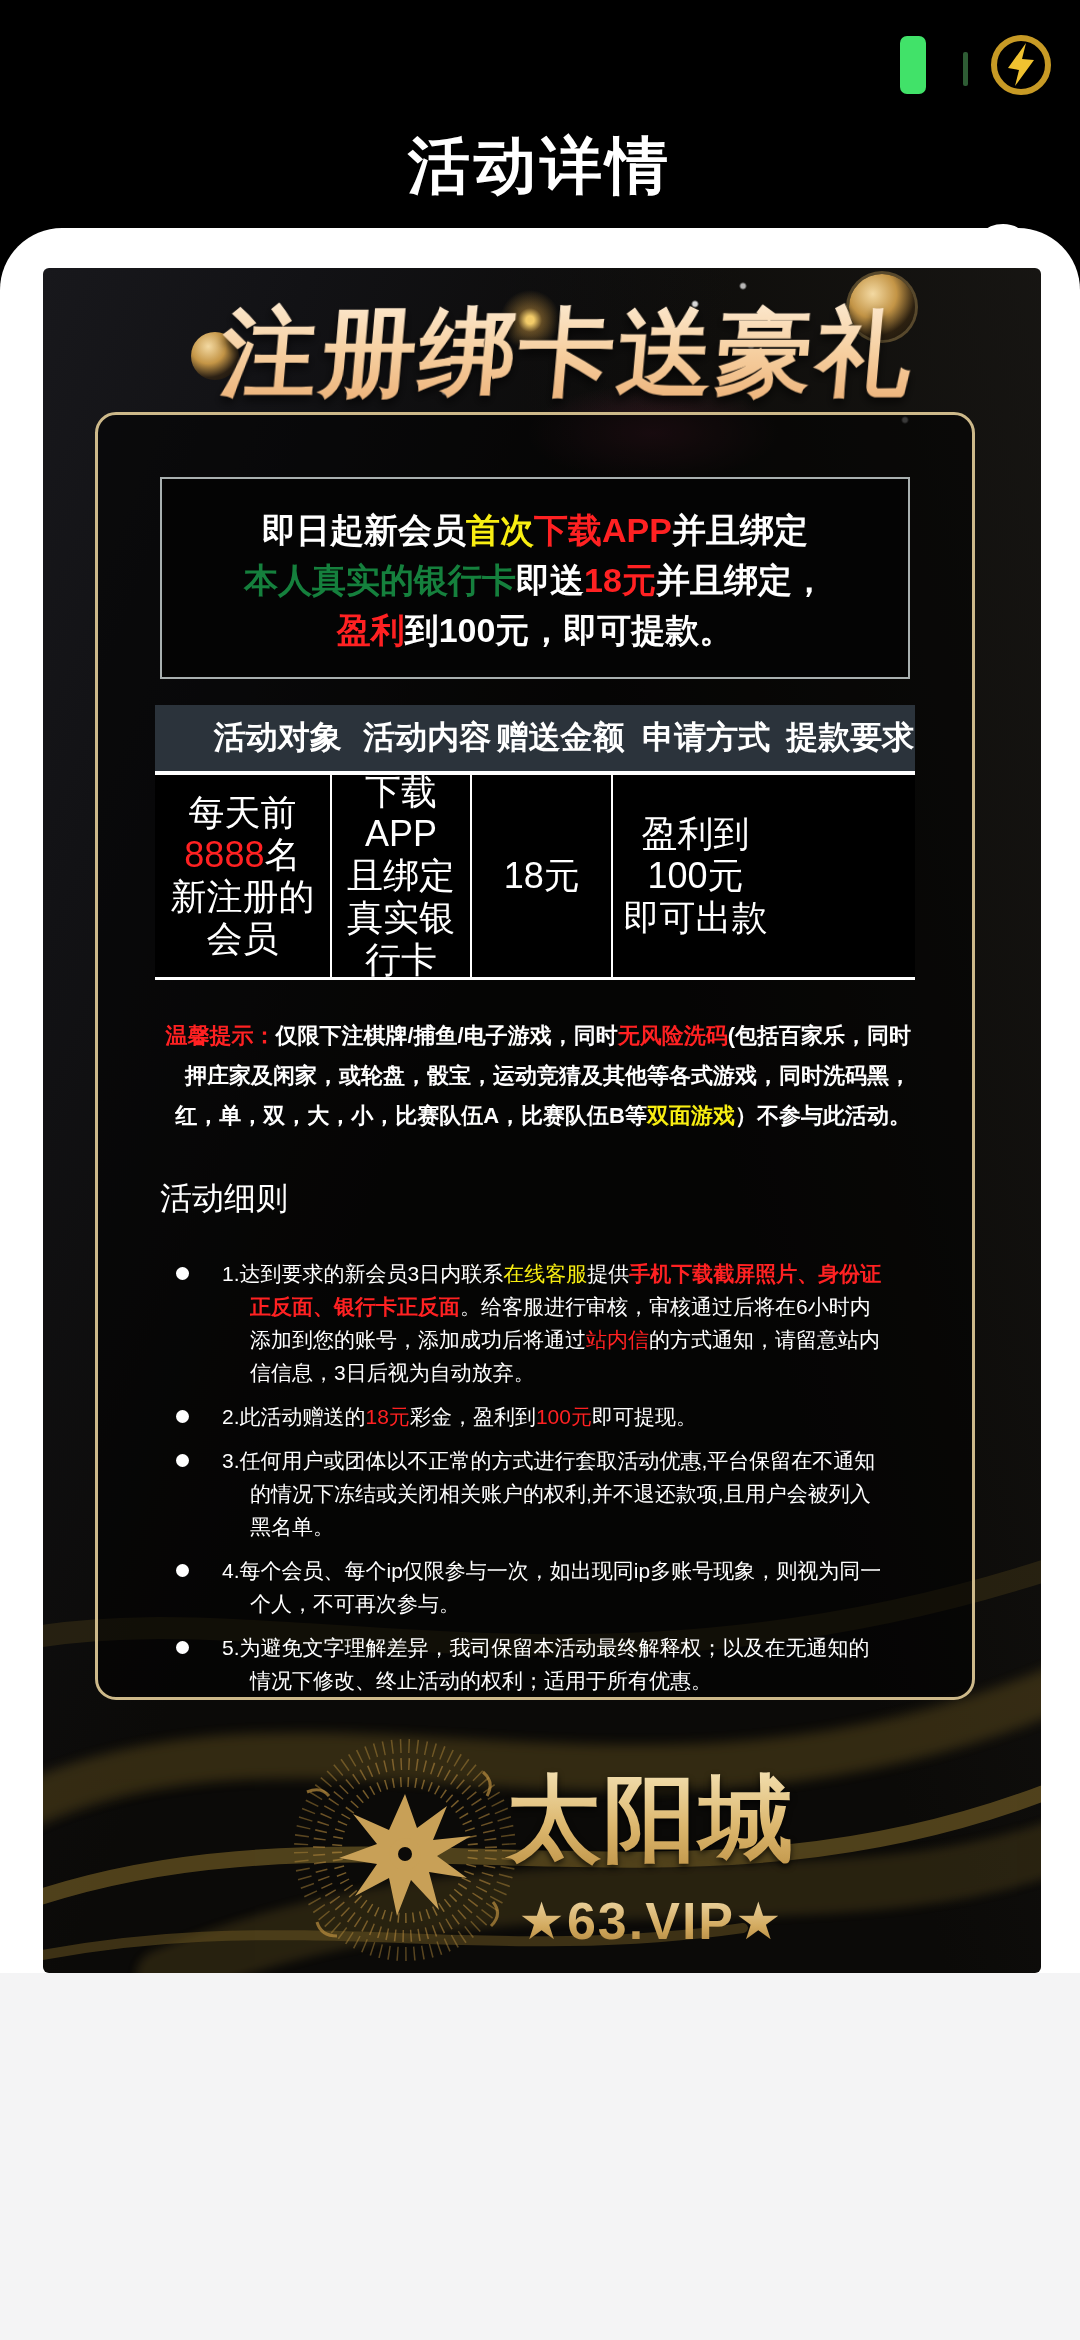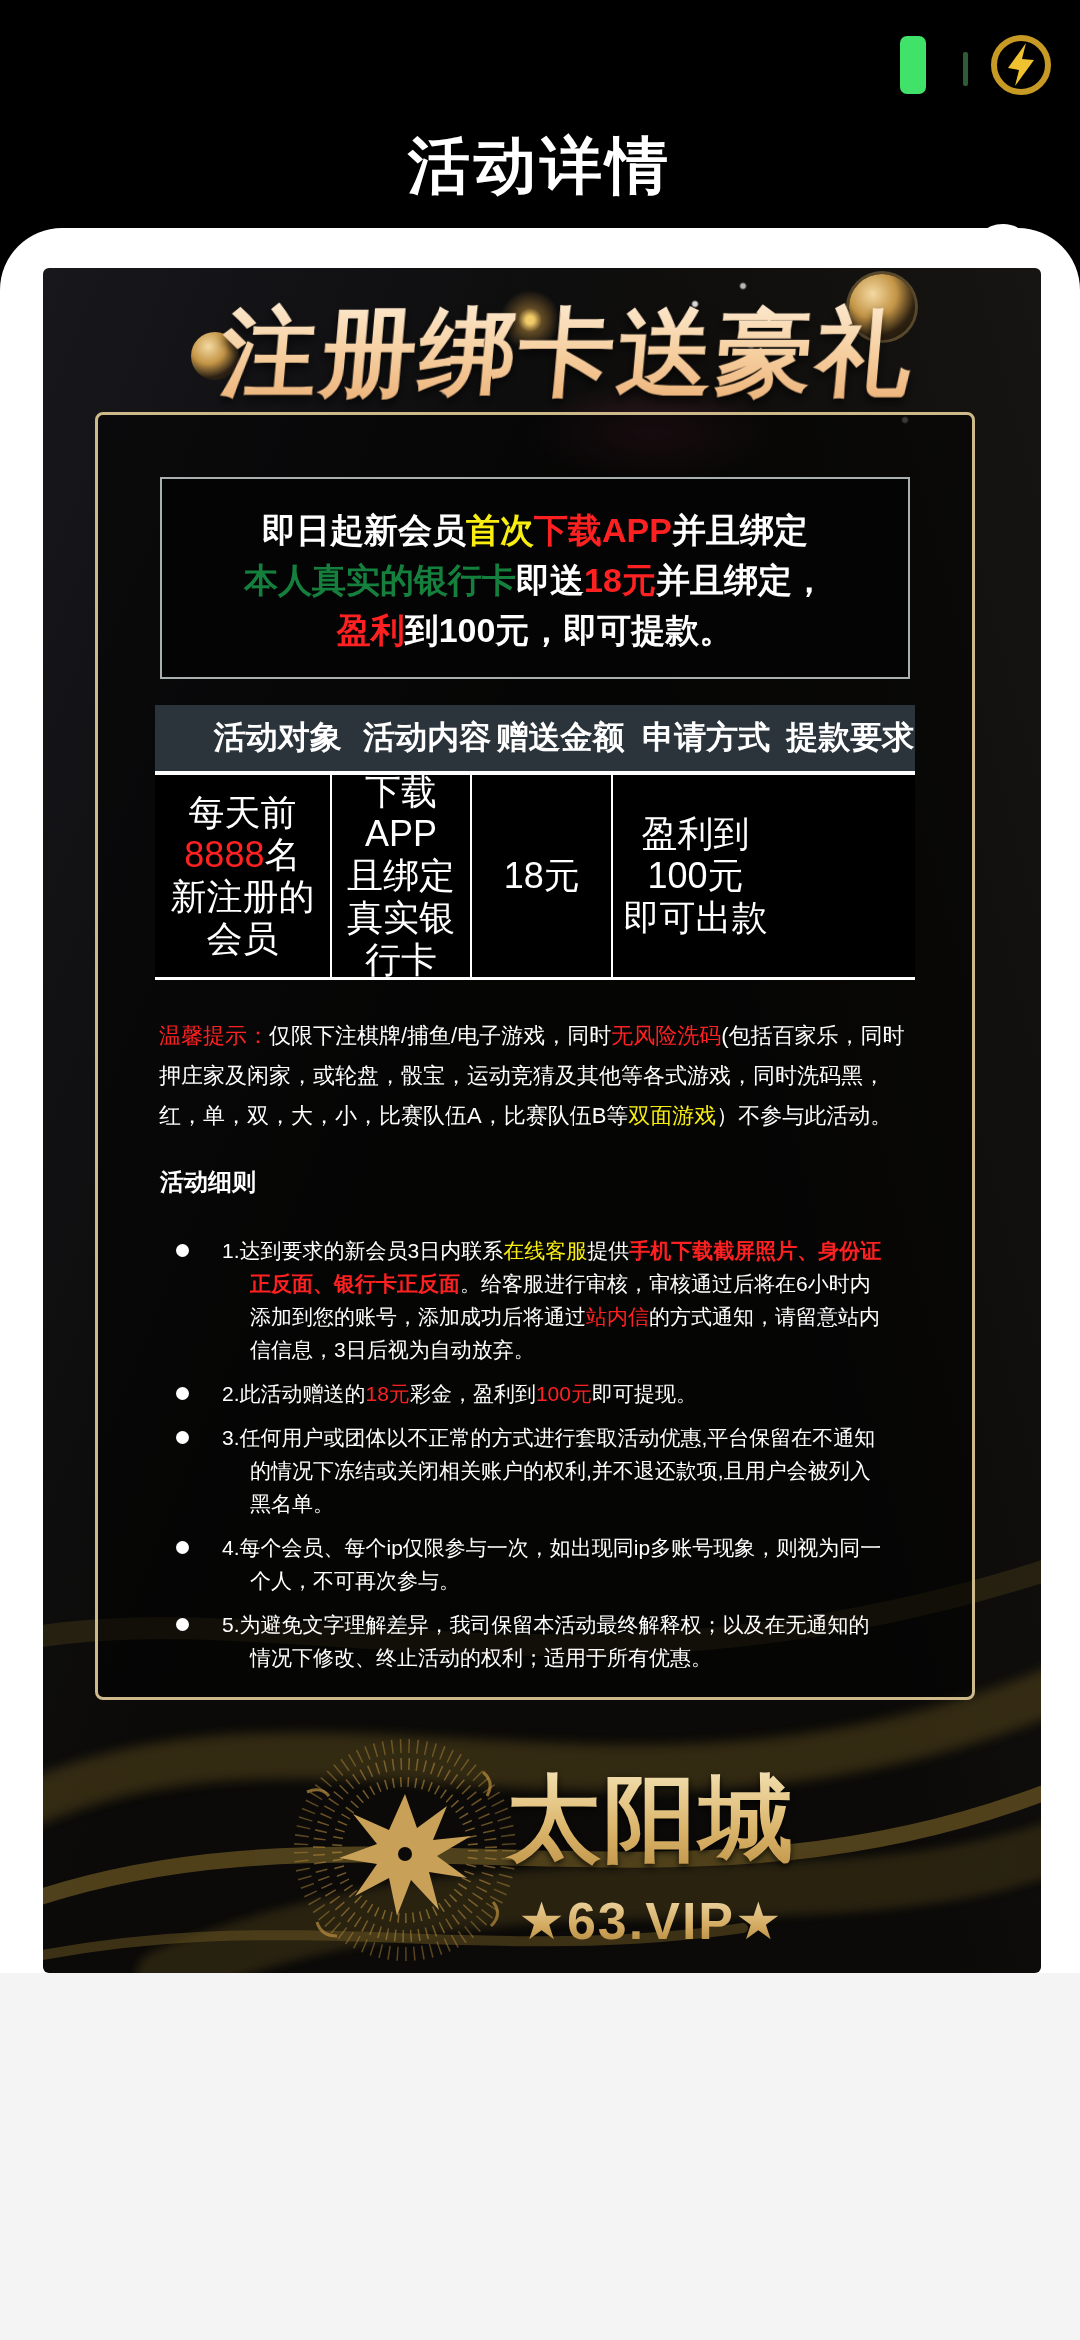--- a/index.html
+++ b/index.html
@@ -47,41 +47,41 @@
   .poster-title{position:absolute;left:0;right:0;top:22px;text-align:center;padding-left:52px;
     font-size:96px;font-weight:900;letter-spacing:3px;transform:skewX(-5deg);
     background:linear-gradient(180deg,#fdeed8 0%,#f6cfa0 48%,#e9a96d 100%);
     -webkit-background-clip:text;background-clip:text;color:transparent;
     filter:drop-shadow(0 5px 5px rgba(0,0,0,.65));}
 
   .silk{position:absolute;left:0;top:1230px;width:998px;height:475px;pointer-events:none;}
 
   
   .gold-box{position:absolute;left:52px;top:144px;width:880px;height:1288px;box-sizing:border-box;
-            border:3px solid #cdb98a;border-radius:8px;background:rgba(2,2,2,.55);}
+            border:3px solid #cdb98a;border-radius:21px;background:rgba(2,2,2,.55);}
 
   .notice{margin:62px auto 0;width:750px;box-sizing:border-box;border:2px solid #a9b0b0;
           padding:26px 0 22px;text-align:center;color:#fff;font-size:34px;font-weight:bold;line-height:50px;
           background:#040404;}
 
   .ptable{margin:26px auto 0;width:760px;color:#fff;}
   .thead{display:flex;height:66px;background:#2b333b;border-bottom:4px solid #fff;align-items:center;
          font-size:32px;font-weight:bold;padding-left:40px;}
   .thead .th{text-align:center;}
   .tbody{display:flex;height:202px;border-bottom:3px solid #fff;font-size:36px;line-height:42px;background:#000;}
   .tbody .td{display:flex;flex-direction:column;justify-content:center;text-align:center;box-sizing:border-box;}
   .tbody .td + .td{border-left:2px solid #fff;}
   .th:nth-child(1),.td:nth-child(1){width:23%;}
   .th:nth-child(2),.td:nth-child(2){width:18.5%;}
   .th:nth-child(3),.td:nth-child(3){width:18.5%;}
   .th:nth-child(4),.td:nth-child(4){width:22%;}
   .th:nth-child(5),.td:nth-child(5){width:18%;}
 
-  .warm{margin:36px auto 0;width:752px;color:#fff;font-size:22px;font-weight:normal;line-height:40px;}
-  .rules-title{margin:30px 0 0 62px;color:#fff;font-size:24px;font-weight:bold;}
+  .warm{margin:36px auto 0;width:752px;color:#fff;font-size:22px;font-weight:bold;line-height:40px;text-align:right;}
+  .rules-title{margin:41px 0 0 62px;color:#fff;font-size:32px;}
   .rules{margin:36px 0 0 58px;width:730px;color:#fff;font-size:21px;line-height:33px;}
   .rule{position:relative;padding-left:66px;margin-bottom:11px;}
   .rule::before{content:'';position:absolute;left:20px;top:10px;width:13px;height:13px;border-radius:50%;background:#fff;}
   .rule-text{padding-left:28px;text-indent:-28px;}
 
   
   .logo-zone{position:absolute;left:0;top:1462px;width:998px;height:243px;}
   .emblem{position:absolute;left:244px;top:2px;width:236px;height:236px;}
   .brand-col{position:absolute;left:438px;top:26px;width:340px;text-align:center;}
   .brand-name{font-size:94px;font-weight:900;letter-spacing:2px;

